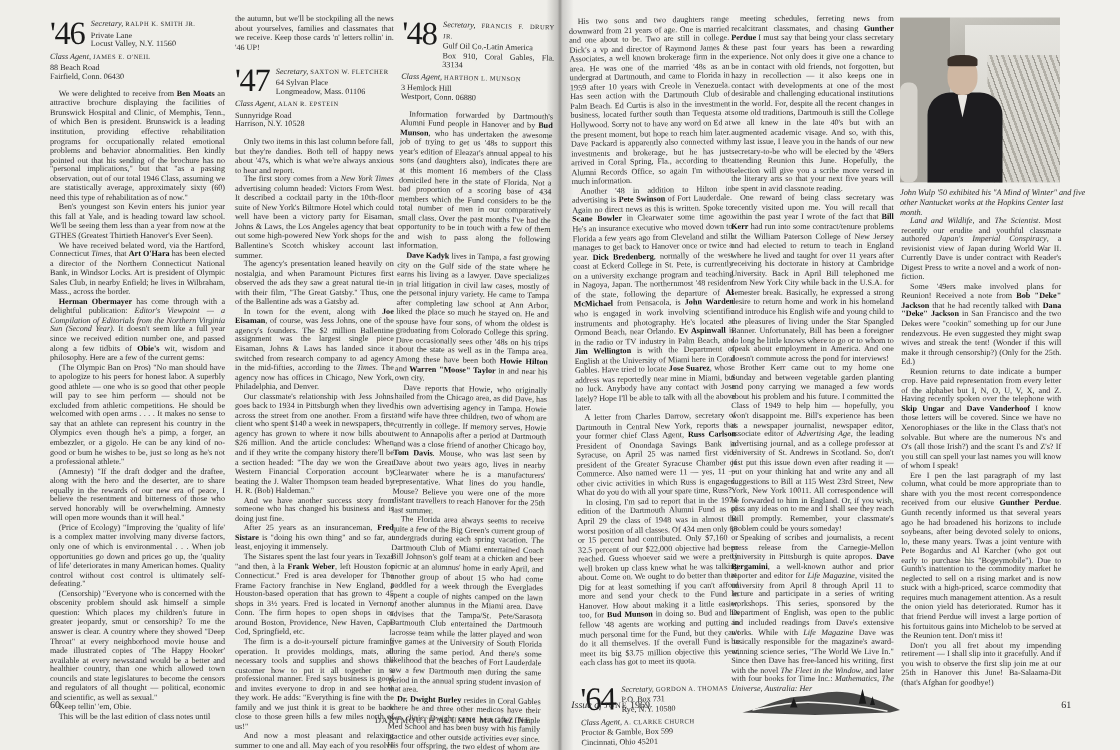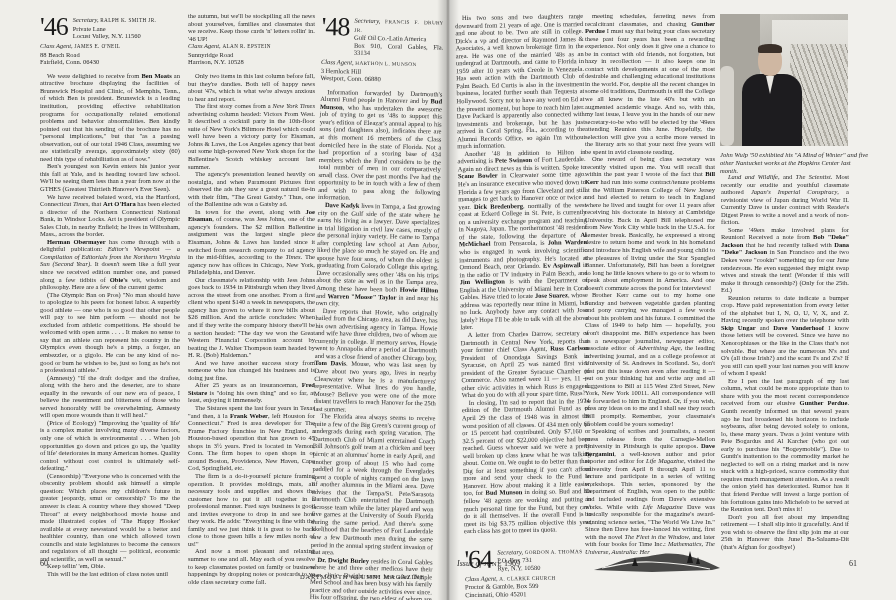--- a/index.html
+++ b/index.html
@@ -66,20 +66,28 @@
           <p>(Amnesty) "If the draft dodger and the draftee, along with the hero and the deserter, are to share equally in the rewards of our new era of peace, I believe the resentment and bitterness of those who served honorably will be overwhelming. Amnesty will open more wounds than it will heal."</p>
           <p>(Price of Ecology) "Improving the 'quality of life' is a complex matter involving many diverse factors, only one of which is environmental . . . When job opportunities go down and prices go up, the 'quality of life' deteriorates in many American homes. Quality control without cost control is ultimately self-defeating."</p>
           <p>(Censorship) "Everyone who is concerned with the obscenity problem should ask himself a simple question: Which places my children's future in greater jeopardy, smut or censorship? To me the answer is clear. A country where they showed "Deep Throat" at every neighborhood movie house and made illustrated copies of 'The Happy Hooker' available at every newsstand would be a better and healthier country, than one which allowed town councils and state legislatures to become the censors and regulators of all thought — political, economic and scientific, as well as sexual."</p>
           <p>Keep tellin' 'em, Obie.</p>
           <p>This will be the last edition of class notes until</p>
         </div>
     </div>
 
     <div class="col" style="left:188px;width:127px;">
       <p class="ni">the autumn, but we'll be stockpiling all the news about yourselves, families and classmates that we receive. Keep those cards 'n' letters rollin' in. '46 UP!</p>
+      <div class="classhead" style="margin-top:10px;">
+        <div class="year">'47</div>
+        <div class="sec">
+          <div><span class="role">Secretary,</span> <span class="nm">SAXTON W. FLETCHER</span></div>
+          <div>64 Sylvan Place</div>
+          <div>Longmeadow, Mass. 01106</div>
+        </div>
+      </div>
       <div class="agent">
         <div><span class="role">Class Agent,</span> <span class="nm">ALAN R. EPSTEIN</span></div>
         <div>Sunnyridge Road</div>
         <div>Harrison, N.Y. 10528</div>
       </div>
       <div>
           <p>Only two items in this last column before fall, but they're dandies. Both tell of happy news about '47s, which is what we're always anxious to hear and report.</p>
           <p>The first story comes from a <i>New York Times</i> advertising column headed: Victors From West. It described a cocktail party in the 10th-floor suite of New York's Biltmore Hotel which could well have been a victory party for Eisaman, Johns &amp; Laws, the Los Angeles agency that beat out some high-powered New York shops for the Ballentine's Scotch whiskey account last summer.</p>
           <p>The agency's presentation leaned heavily on nostalgia, and when Paramount Pictures first observed the ads they saw a great natural tie-in with their film, "The Great Gatsby." Thus, one of the Ballentine ads was a Gatsby ad.</p>
           <p>In town for the event, along with <b>Joe Eisaman</b>, of course, was Jess Johns, one of the agency's founders. The $2 million Ballentine assignment was the largest single piece Eisaman, Johns &amp; Laws has landed since it switched from research company to ad agency in the mid-fifties, according to the <i>Times</i>. The agency now has offices in Chicago, New York, Philadelphia, and Denver.</p>

